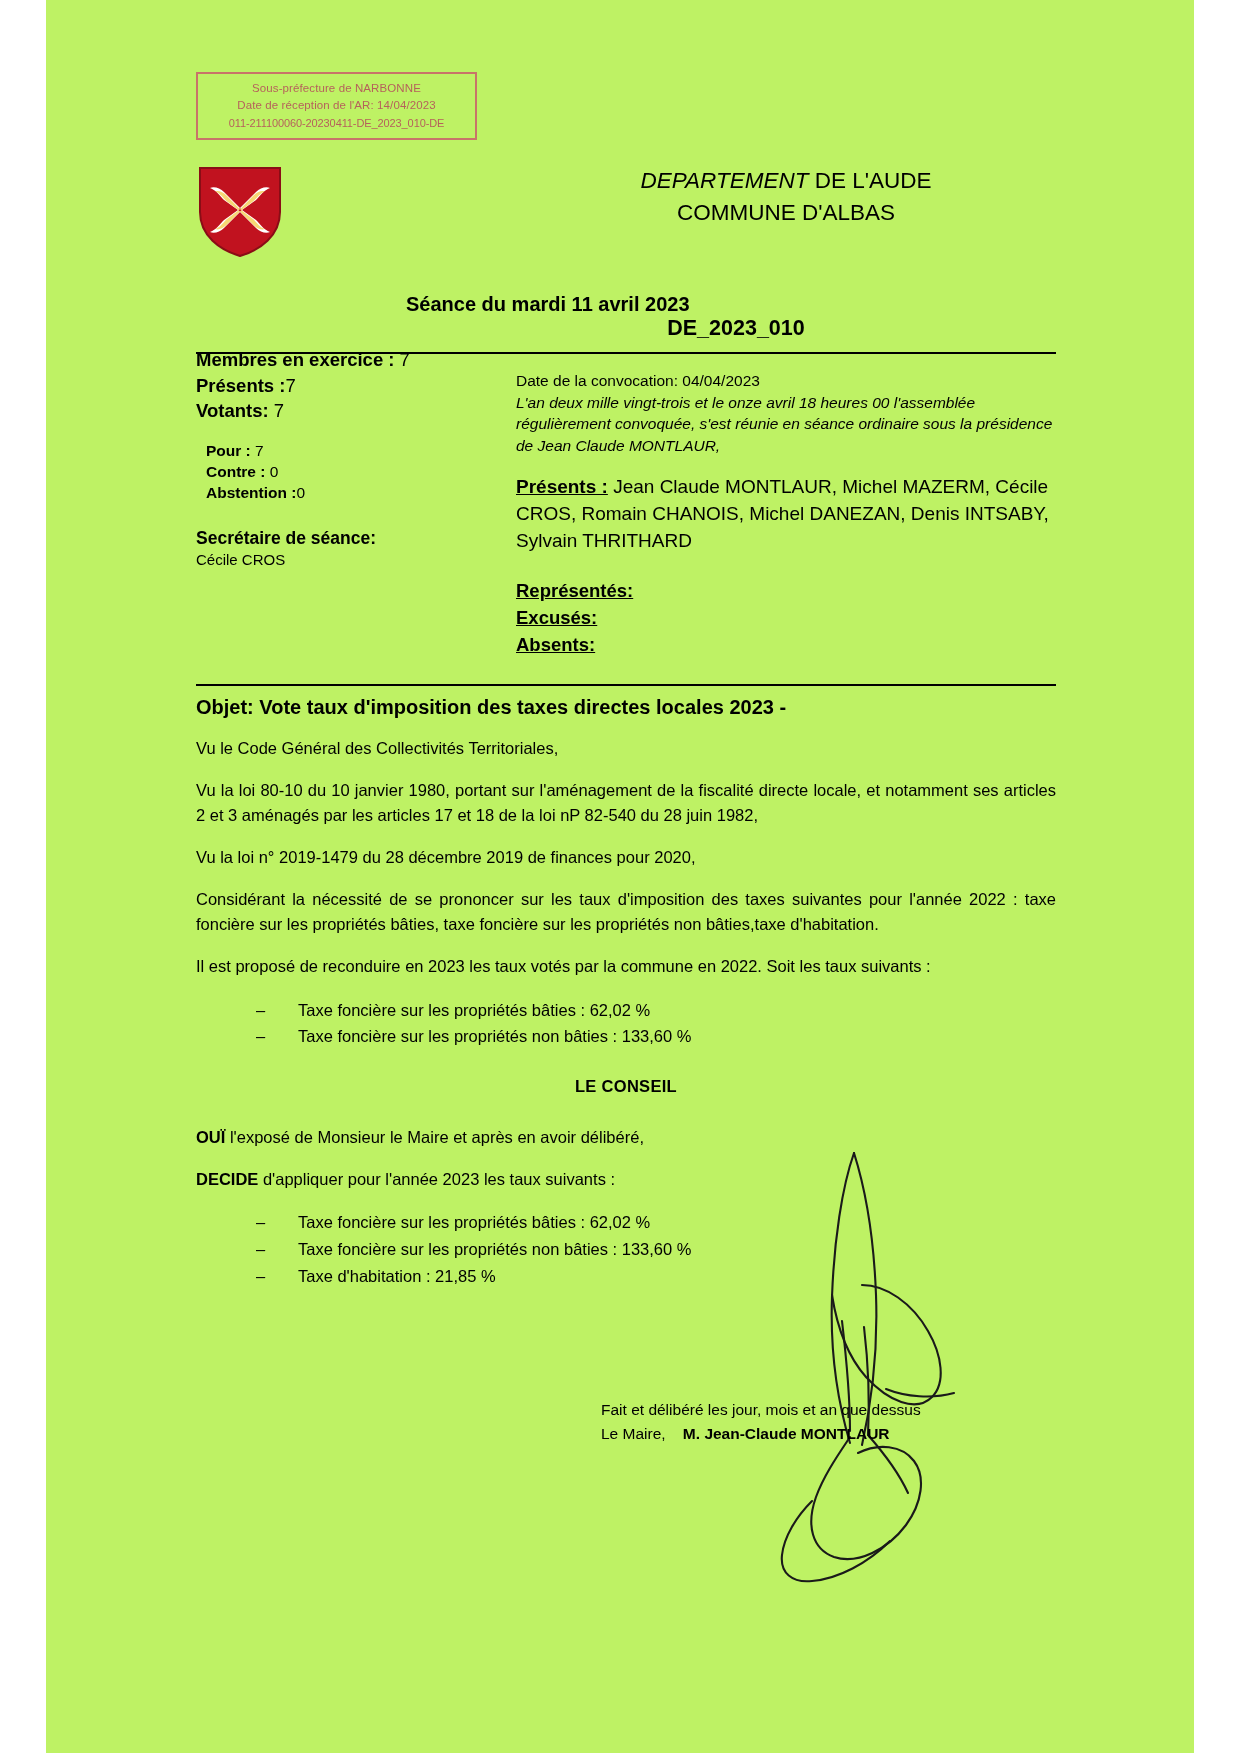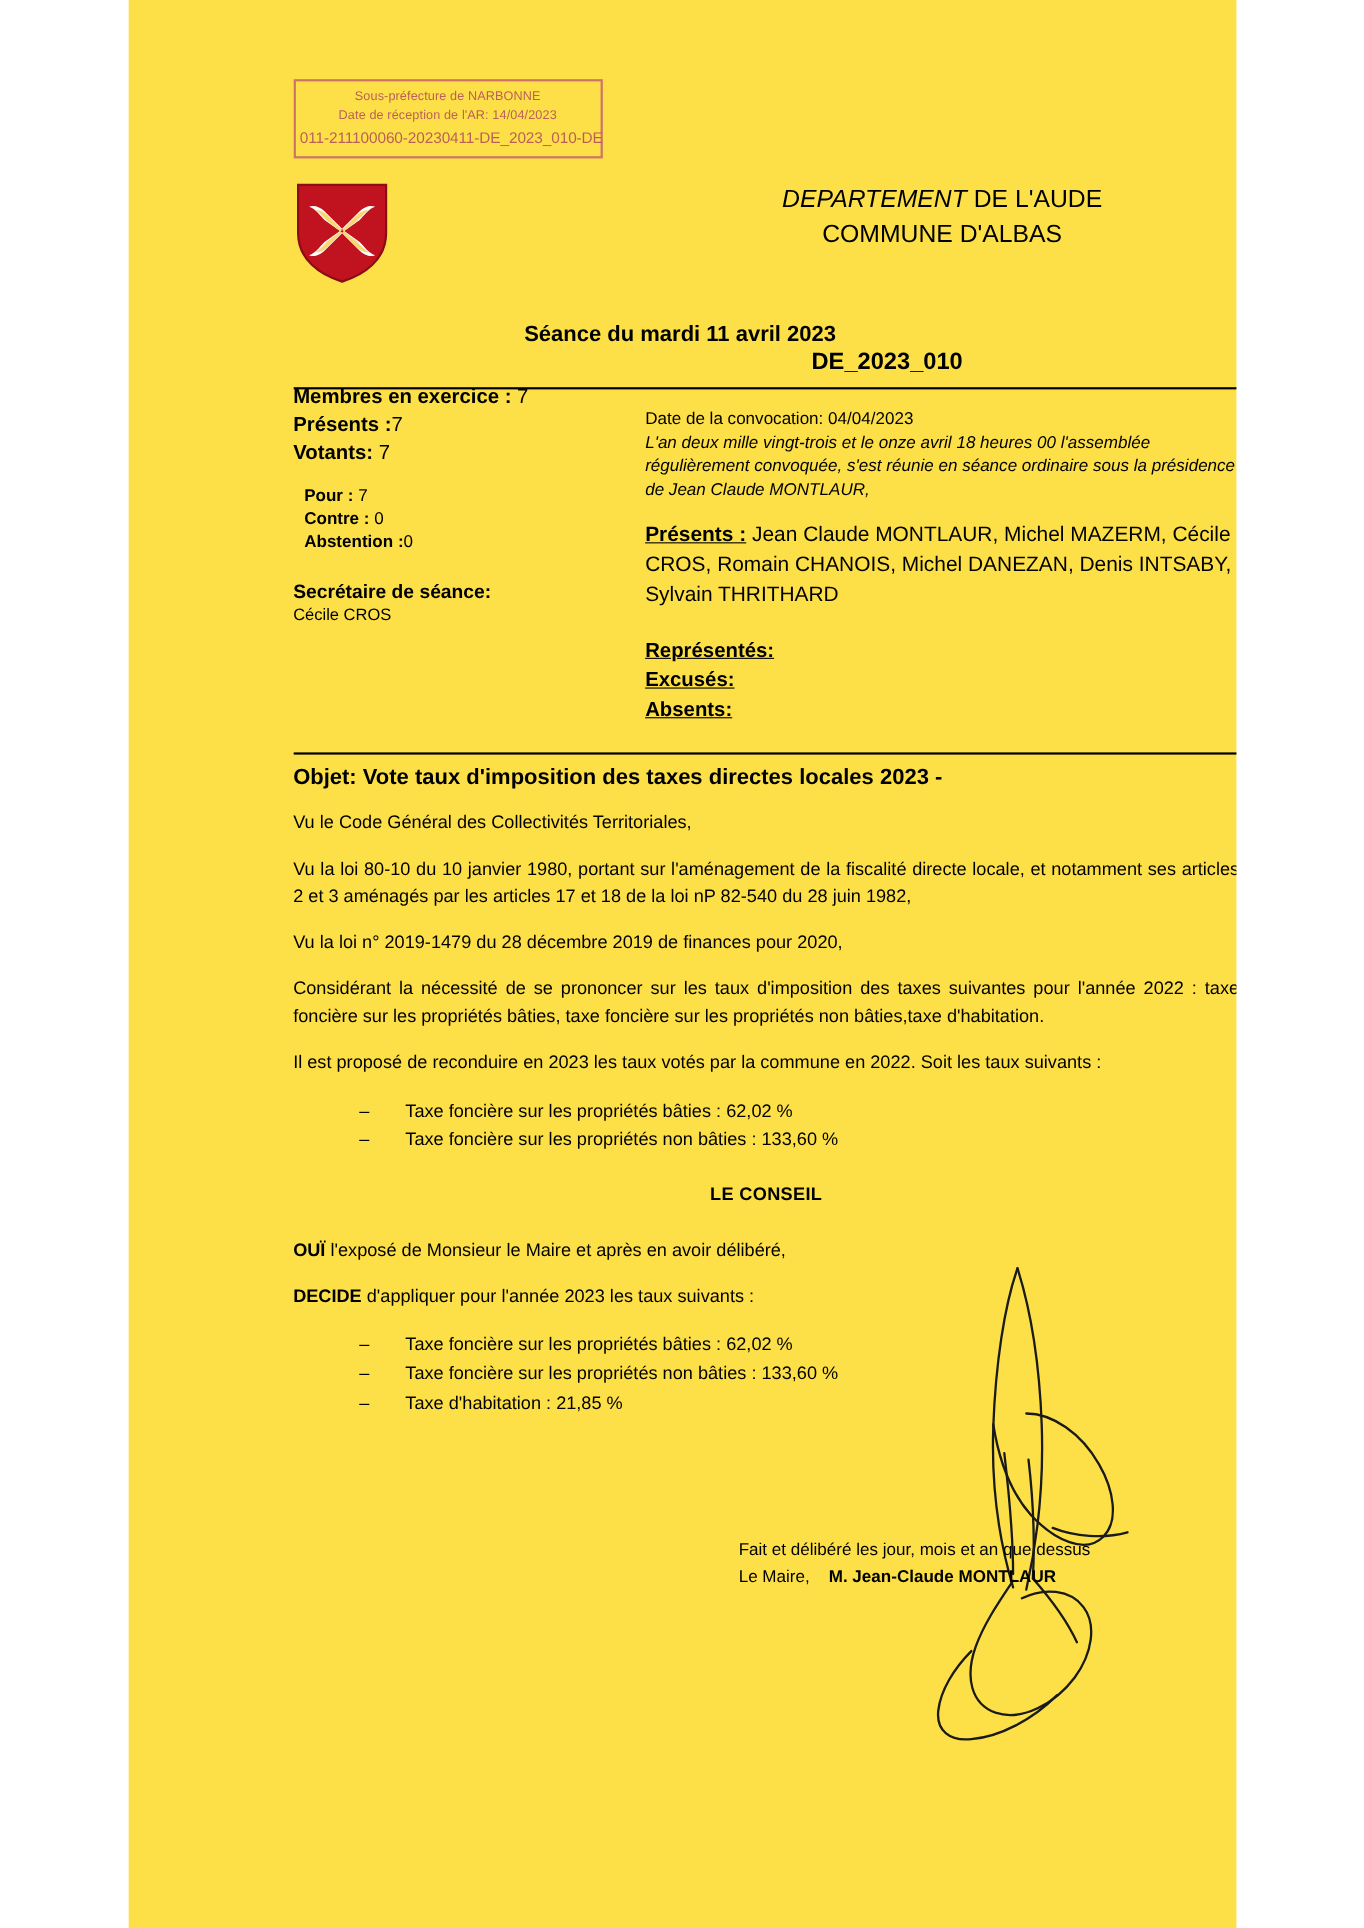--- a/index.html
+++ b/index.html
@@ -6,45 +6,45 @@
     margin: 0;
     padding: 0;
     background: #ffffff;
   }
   body {
     font-family: "Liberation Sans", sans-serif;
     color: #000000;
   }
   .page {
     position: relative;
-    width: 1007px;
+    width: 1148px;
     height: 1753px;
     margin: 0 auto;
-    background: #fde047;
+    background: #bef264;
     overflow: hidden;
   }
 
   
   .stamp {
     position: absolute;
     left: 150px;
     top: 72px;
     width: 281px;
     box-sizing: border-box;
     border: 2px solid #c96a6a;
     padding: 6px 4px 6px 4px;
     text-align: center;
     color: #b5555a;
     font-size: 11.5px;
     line-height: 1.52;
     letter-spacing: 0.1px;
     opacity: 0.92;
   }
   .stamp div { white-space: nowrap; }
-  .stamp .line3 { font-size: 14px; letter-spacing: -0.1px; }
+  .stamp .line3 { font-size: 11px; letter-spacing: -0.1px; }
 
   
   .crest {
     position: absolute;
     left: 152px;
     top: 166px;
     width: 84px;
     height: 92px;
   }
 

